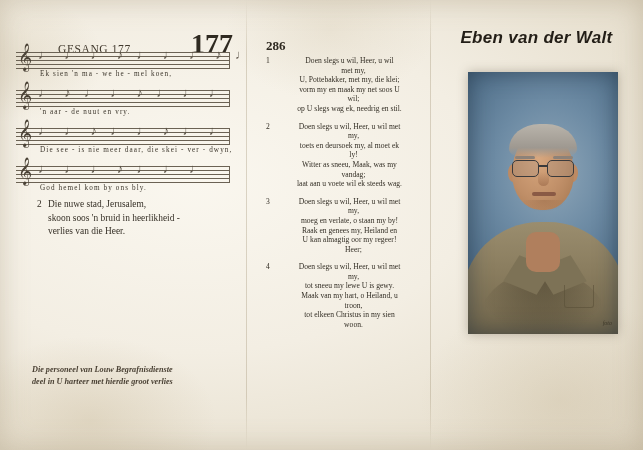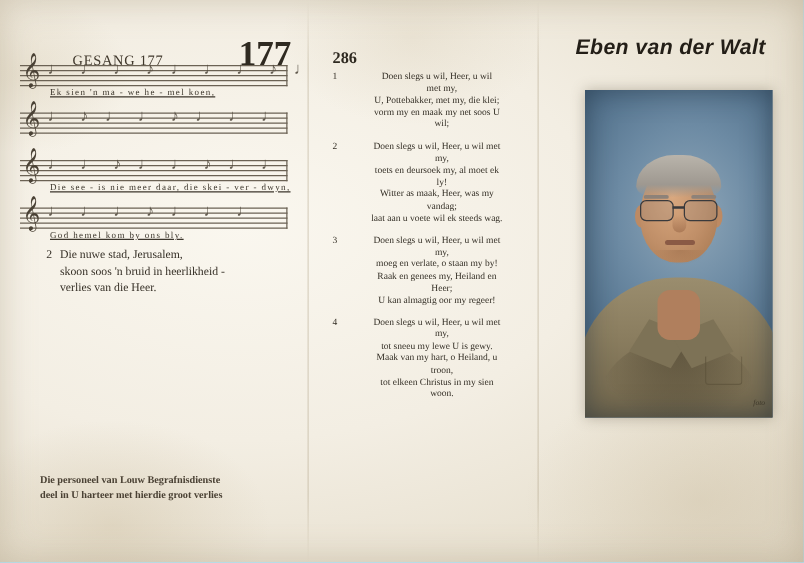--- a/index.html
+++ b/index.html
@@ -147,21 +147,20 @@
   }
   .lyric-line {
     position: absolute;
     left: 24px;
     right: 12px;
     top: 22px;
     font-size: 7.2px;
     letter-spacing: 1.1px;
     color: #3c362c;
     white-space: nowrap;
-    text-decoration: underline;
   }
 
   .hymn-verse {
     position: absolute;
     left: 48px;
     top: 198px;
     width: 185px;
     font-size: 9.4px;
     line-height: 13.5px;
     color: #352f26;
@@ -169,23 +168,24 @@
   .hymn-verse .vnum {
     position: absolute;
     left: -11px;
     top: 0;
     font-size: 9.4px;
   }
 
   .credit {
     position: absolute;
     left: 32px;
-    top: 378px;
+    top: 364px;
     width: 205px;
     font-family: "Liberation Serif", serif;
+    font-style: italic;
     font-size: 8.2px;
     line-height: 12px;
     color: #4a4134;
     font-weight: 700;
   }
 
   
   .text-panel {
     position: absolute;
     left: 246px;
@@ -451,20 +451,21 @@
         <div class="lines">
             <i></i>
             <i></i>
             <i></i>
             <i></i>
             <i></i>
           </div>
         <span class="clef">𝄞</span>
         <span class="noteglyphs">♩ ♪ ♩ ♩ ♪ ♩ ♩ ♩</span>
         <span class="barend" style="right:0"></span>
+        <span class="lyric-line">'n  aar - de  nuut  en  vry.</span>
       </div>
 
       <div class="staff">
         <div class="lines">
             <i></i>
             <i></i>
             <i></i>
             <i></i>
             <i></i>
           </div>
@@ -508,41 +509,42 @@
 
     <div class="verses">
 
       <div class="verse">
         <span class="num">1</span>
         <span class="ln">Doen slegs u wil, Heer, u wil</span>
         <span class="ln ind">met my,</span>
         <span class="ln">U, Pottebakker, met my, die klei;</span>
         <span class="ln">vorm my en maak my net soos U</span>
         <span class="ln ind">wil;</span>
+        <span class="ln">op U slegs wag ek, needrig en stil.</span>
       </div>
 
       <div class="verse">
         <span class="num">2</span>
         <span class="ln">Doen slegs u wil, Heer, u wil met</span>
         <span class="ln ind">my,</span>
         <span class="ln">toets en deursoek my, al moet ek</span>
         <span class="ln ind">ly!</span>
-        <span class="ln">Witter as maak, Heer, was my</span>
+        <span class="ln">Witter as sneeu, Maak, was my</span>
         <span class="ln ind">vandag;</span>
         <span class="ln">laat aan u voete wil ek steeds wag.</span>
       </div>
 
       <div class="verse">
         <span class="num">3</span>
         <span class="ln">Doen slegs u wil, Heer, u wil met</span>
         <span class="ln ind">my,</span>
         <span class="ln">moeg en verlate, o staan my by!</span>
         <span class="ln">Raak en genees my, Heiland en</span>
+        <span class="ln">U kan almagtig oor my regeer!</span>
         <span class="ln ind">Heer;</span>
-        <span class="ln">U kan almagtig oor my regeer!</span>
       </div>
 
       <div class="verse">
         <span class="num">4</span>
         <span class="ln">Doen slegs u wil, Heer, u wil met</span>
         <span class="ln ind">my,</span>
         <span class="ln">tot sneeu my lewe U is gewy.</span>
         <span class="ln">Maak van my hart, o Heiland, u</span>
         <span class="ln ind">troon,</span>
         <span class="ln">tot elkeen Christus in my sien</span>

